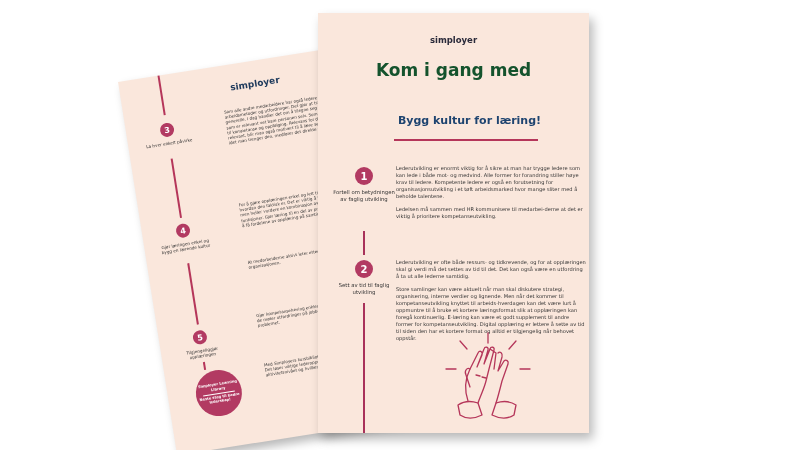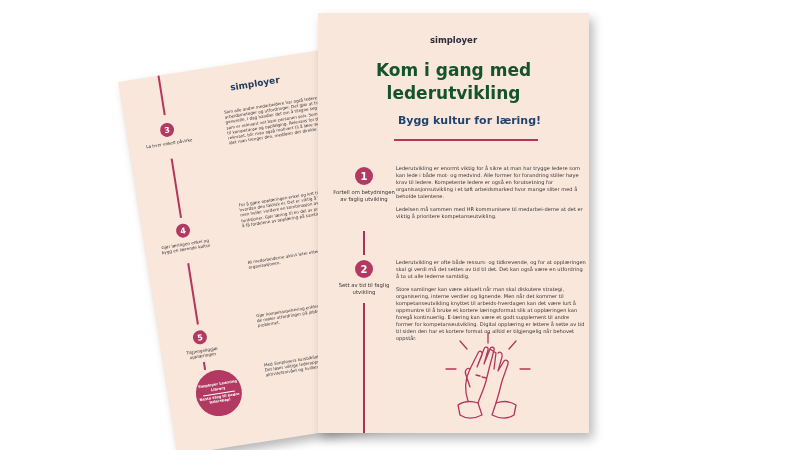--- a/index.html
+++ b/index.html
@@ -74,21 +74,20 @@
     <hr>
     <span>Neste steg til bedre lederskap!</span>
   </div>
   <div class="para" style="left:100px; top:300px;">Med Simployers kursbibliotek får du tilgang til korte videokurs for utvikling uansett hvor de er. Det løser viktige lederoppgaver med riktig kompetanse og gi I Learning Library er det aktivitetsnivået og hvilken virksomhet. Det kan gi problemstillinger som</div>
 </div>
 
 <div class="page front">
   <div class="logo">simployer</div>
   <div class="title">
     <div>Kom i gang med</div>
-    <div>lederutvikling</div>
   </div>
   <div class="subtitle">Bygg kultur for læring!</div>
   <div class="title-rule"></div>
 
   <div class="circle" style="top:154px;">1</div>
   <div class="step-label" style="top:176px;">Fortell om betydningen av faglig utvikling</div>
   <div class="para" style="top:152px;">
     <p>Lederutvikling er enormt viktig for å sikre at man har trygge ledere som kan lede i både mot- og medvind. Alle former for forandring stiller høye krav til ledere. Kompetente ledere er også en forutsetning for organisasjonsutvikling i et tøft arbeidsmarked hvor mange sliter med å beholde talentene.</p>
     <p>Ledelsen må sammen med HR kommunisere til medarbei-derne at det er viktig å prioritere kompetanseutvikling.</p>
   </div>

